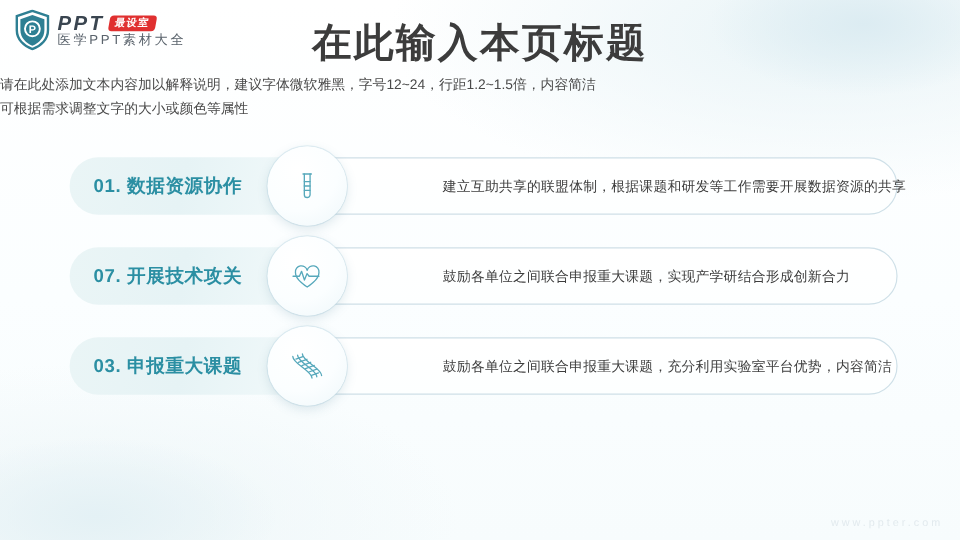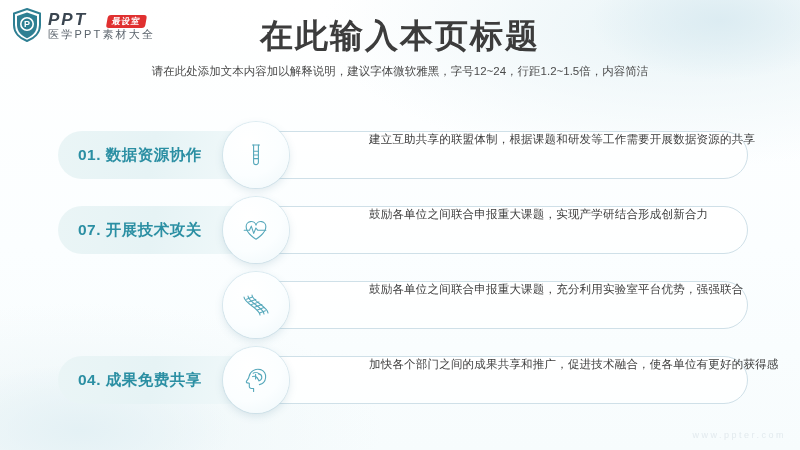--- a/index.html
+++ b/index.html
@@ -28,21 +28,21 @@
   .blob-b { width: 300px; height: 130px; left: -70px; bottom: -45px;
     background: radial-gradient(ellipse at center, #e4f1f5 0%, rgba(228,241,245,0) 72%); }
 
   
   .logo {
     position: absolute; left: 12px; top: 8px;
     display: flex; align-items: center; gap: 6px;
   }
   .logo-shield { width: 30px; height: 34px; flex: none; }
   .logo-text { display: flex; flex-direction: column; gap: 1px; }
-  .logo-row1 { display: flex; align-items: flex-end; gap: 20px; }
+  .logo-row1 { display: flex; align-items: center; gap: 4px; }
   .logo-ppt {
     font-size: 17px; font-weight: bold; font-style: italic;
     color: #3a4550; letter-spacing: 2px; line-height: 1;
   }
   .logo-badge {
     background: #e03030; color: #ffffff;
     font-size: 8.5px; font-weight: bold;
     padding: 2px 5px 2px 5px; border-radius: 3px;
     letter-spacing: 1px; line-height: 1;
     transform: skewX(-10deg);
@@ -54,21 +54,21 @@
 
   
   .title {
     position: absolute; top: 14px; left: 0; right: 0;
     text-align: center;
     font-size: 33px; font-weight: bold; color: #3c3c3c;
     letter-spacing: 2px;
   }
   .subtitle {
     position: absolute; top: 62px; left: 0; right: 0;
-    text-align: center;
+    text-align: left;
     font-size: 11.5px; color: #4a4a4a; line-height: 1.7;
   }
   .subtitle div { white-space: nowrap; }
 
   
   .rows { position: absolute; left: 58px; top: 131px; width: 690px; }
   .row {
     position: relative; height: 48px; margin-bottom: 27px;
   }
   .row:last-child { margin-bottom: 0; }
@@ -87,21 +87,21 @@
     letter-spacing: 0.5px;
     white-space: nowrap;
   }
 
   .pill-right {
     position: absolute; left: 170px; top: 0;
     width: 520px; height: 48px;
     border-radius: 24px;
     border: 1px solid #cfe0e8;
     background: linear-gradient(180deg, #ffffff 0%, #fdffff 100%);
-    display: flex; 
+    display: flex; align-items: center;
   }
   .pill-right-text {
     padding-left: 140px; padding-right: 22px;
     font-size: 11.5px; color: #3d3d3d;
     letter-spacing: 0.2px; white-space: nowrap;
   }
 
   .icon-circle {
     position: absolute; left: 165px; top: -9px;
     width: 66px; height: 66px; border-radius: 50%;
@@ -138,20 +138,21 @@
         <span class="logo-ppt">PPT</span>
         <span class="logo-badge">最设室</span>
       </div>
       <div class="logo-sub">医学PPT素材大全</div>
     </div>
   </div>
 
   <div class="title">在此输入本页标题</div>
   <div class="subtitle">
     <div>请在此处添加文本内容加以解释说明，建议字体微软雅黑，字号12~24，行距1.2~1.5倍，内容简洁</div>
+    <div>可根据需求调整文字的大小或颜色等属性</div>
   </div>
 
   <div class="rows">
 
     <div class="row">
       <div class="pill-left">
         <span class="pill-left-label">01. 数据资源协作</span>
       </div>
       <div class="pill-right">
         <span class="pill-right-text">建立互助共享的联盟体制，根据课题和研发等工作需要开展数据资源的共享</span>
@@ -180,59 +181,41 @@
         <svg width="28" height="28" viewBox="0 0 28 28">
           <g fill="none" stroke="#56a8bb" stroke-width="1.1" stroke-linecap="round" stroke-linejoin="round">
             <path d="M14 23.2 C14 23.2 4.2 17.4 4.2 11 A5 5 0 0 1 14 9.2 A5 5 0 0 1 23.8 11 C23.8 17.4 14 23.2 14 23.2 Z"></path>
             <path d="M2.2 14.2 h5.3 l1.8 -4.1 l2.4 7.3 l2.2 -5.4 l1.7 2.2 h8.2"></path>
           </g>
         </svg>
       </div>
     </div>
 
     <div class="row">
+      <div class="pill-left">
+        <span class="pill-left-label">03. 申报重大课题</span>
+      </div>
       <div class="pill-right">
-        <span class="pill-right-text">鼓励各单位之间联合申报重大课题，充分利用实验室平台优势，强强联合</span>
+        <span class="pill-right-text">鼓励各单位之间联合申报重大课题，充分利用实验室平台优势，内容简洁</span>
       </div>
       <div class="icon-circle">
         <svg width="28" height="28" viewBox="0 0 28 28">
           <g fill="none" stroke="#56a8bb" stroke-width="1.1" stroke-linecap="round">
             <path d="M6 5 C6 11 22 17 22 23"></path>
             <path d="M10 4 C10 10 26 16 26 22"></path>
             <path d="M2 6 C2 12 18 18 18 24"></path>
             <path d="M4.6 8.2 l5.8 -2.1"></path>
             <path d="M6.6 11 l7.2 -2.6"></path>
             <path d="M9.6 13.6 l7.3 -2.7"></path>
             <path d="M12.6 16.2 l7.3 -2.7"></path>
             <path d="M15.4 19 l6.6 -2.4"></path>
             <path d="M17.6 21.9 l5.8 -2.1"></path>
           </g>
         </svg>
       </div>
     </div>
 
-    <div class="row">
-      <div class="pill-left">
-        <span class="pill-left-label">04. 成果免费共享</span>
-      </div>
-      <div class="pill-right">
-        <span class="pill-right-text">加快各个部门之间的成果共享和推广，促进技术融合，使各单位有更好的获得感</span>
-      </div>
-      <div class="icon-circle">
-        <svg width="28" height="28" viewBox="0 0 28 28">
-          <g fill="none" stroke="#56a8bb" stroke-width="1.1" stroke-linecap="round" stroke-linejoin="round">
-            <path d="M18.6 3.6 C13.2 2.2 7.8 5.4 7.1 10.4 C6.8 12.6 5.4 13.8 4.6 15 C4.1 15.8 4.4 16.7 5.4 16.9 l1.9 0.4 v3.1 a2.1 2.1 0 0 0 2.1 2.1 h2.2 v2.9"></path>
-            <path d="M18.6 3.6 C22 5 24 8.4 23.6 11.8 C23.2 15.4 20.6 18 17.4 18.6"></path>
-            <path d="M11.2 7.2 C13 6 15.6 6.2 16.9 7.9"></path>
-            <path d="M10.6 10.6 C12.4 10 14.4 10.6 15.4 12.1"></path>
-            <path d="M16.9 7.9 C18.6 8.2 19.8 9.6 19.8 11.3 C19.8 13 18.6 14.4 17 14.8"></path>
-            <path d="M15.4 12.1 l1.6 2.7"></path>
-            <path d="M13.6 8.4 v4.6"></path>
-          </g>
-        </svg>
-      </div>
-    </div>
 
   </div>
 
   <div class="footer">www.ppter.com</div>
 
 </div>
 
 </body></html>

